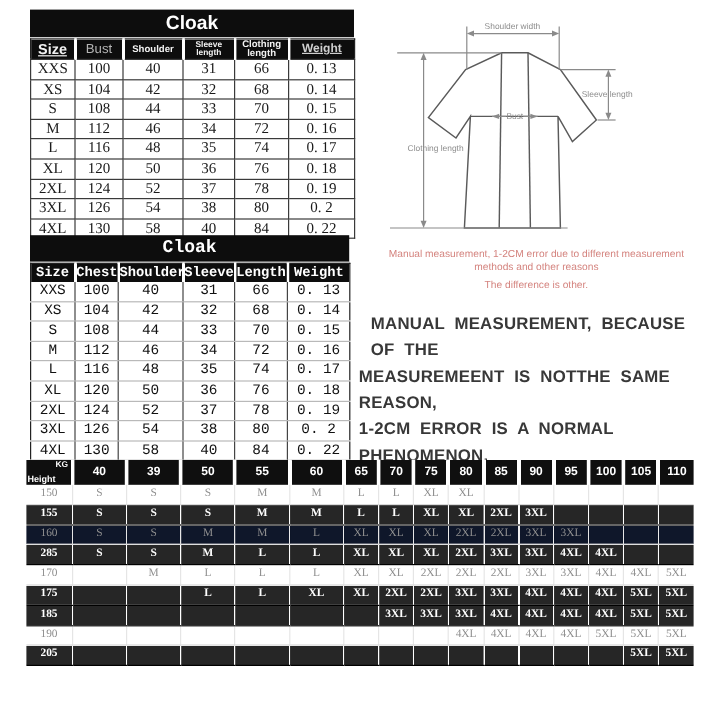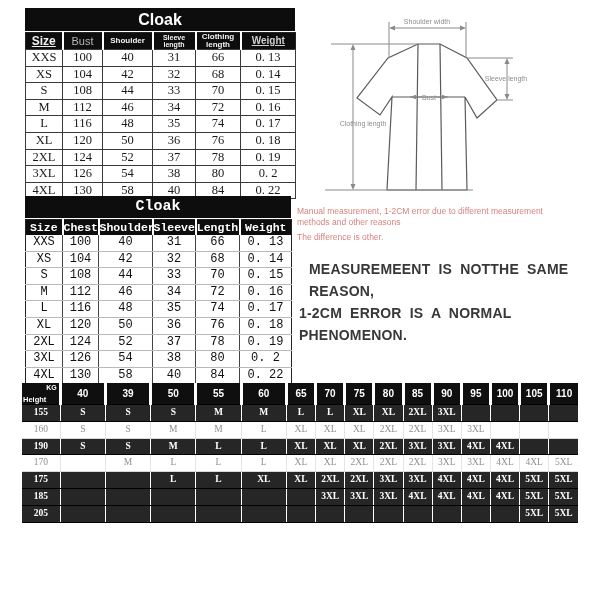--- a/index.html
+++ b/index.html
@@ -39,21 +39,21 @@
   .t2-wrap tbody td{font-size:12px;color:#111;text-align:center;height:15.6px;line-height:15.6px;
            border-right:1px solid #444;border-bottom:1px solid #b9b9b9;padding:0;}
   .t2-wrap tbody td:last-child{border-right:none;}
 
   
   .diagram{position:absolute;left:300px;top:0;width:300px;height:200px;}
   .diagram text{font-family:"Liberation Sans",sans-serif;font-size:7px;fill:#8d8d8d;}
 
   
   .notes-small{position:absolute;left:297px;top:206px;width:300px;
-           font-size:8.5px;line-height:10.5px;color:#d4837e;}
+           font-size:8.5px;line-height:10.5px;color:#d4837e;text-align:center;}
   .notes-small .gap{height:5px;}
   .notes-big{position:absolute;left:299px;top:258px;width:296px;
            font-size:14px;line-height:22px;color:#383838;font-weight:bold;
            letter-spacing:0.2px;word-spacing:4px;}
   .notes-big div:first-child{padding-left:10px;}
 
   
   .sc-wrap{position:absolute;left:22px;top:383px;width:556px;}
   .sc-wrap table{width:556px;}
   .sc-wrap thead th{background:#0f0f0f;color:#fff;font-size:10px;font-weight:bold;
@@ -310,20 +310,21 @@
     </table>
   </section>
 
   <div class="notes-small">
     <div>Manual measurement, 1-2CM error due to different measurement</div>
     <div>methods and other reasons</div>
     <div class="gap"></div>
     <div>The difference is other.</div>
   </div>
   <div class="notes-big">
+    <div>MANUAL MEASUREMENT, BECAUSE OF THE</div>
     <div>MEASUREMEENT IS NOTTHE SAME REASON,</div>
     <div>1-2CM ERROR IS A NORMAL PHENOMENON.</div>
   </div>
 
   <section class="sc-wrap">
     <table>
       <colgroup>
         <col style="width:38px">
         <col style="width:45px">
           <col style="width:45px">
@@ -358,20 +359,38 @@
             <th>80</th>
             <th>85</th>
             <th>90</th>
             <th>95</th>
             <th>100</th>
             <th>105</th>
             <th>110</th>
           </tr>
       </thead>
       <tbody id="sc-body">
+          <tr class="light">
+            <td>150</td>
+            <td>S</td>
+            <td>S</td>
+            <td>S</td>
+            <td>M</td>
+            <td>M</td>
+            <td>L</td>
+            <td>L</td>
+            <td>XL</td>
+            <td>XL</td>
+            <td></td>
+            <td></td>
+            <td></td>
+            <td></td>
+            <td></td>
+            <td></td>
+          </tr>
           <tr class="dark">
             <td>155</td>
             <td>S</td>
             <td>S</td>
             <td>S</td>
             <td>M</td>
             <td>M</td>
             <td>L</td>
             <td>L</td>
             <td>XL</td>
@@ -395,21 +414,21 @@
             <td>XL</td>
             <td>2XL</td>
             <td>2XL</td>
             <td>3XL</td>
             <td>3XL</td>
             <td></td>
             <td></td>
             <td></td>
           </tr>
           <tr class="dark">
-            <td>190</td>
+            <td>285</td>
             <td>S</td>
             <td>S</td>
             <td>M</td>
             <td>L</td>
             <td>L</td>
             <td>XL</td>
             <td>XL</td>
             <td>XL</td>
             <td>2XL</td>
             <td>3XL</td>
@@ -463,20 +482,38 @@
             <td></td>
             <td></td>
             <td></td>
             <td>3XL</td>
             <td>3XL</td>
             <td>3XL</td>
             <td>4XL</td>
             <td>4XL</td>
             <td>4XL</td>
             <td>4XL</td>
+            <td>5XL</td>
+            <td>5XL</td>
+          </tr>
+          <tr class="light">
+            <td>190</td>
+            <td></td>
+            <td></td>
+            <td></td>
+            <td></td>
+            <td></td>
+            <td></td>
+            <td></td>
+            <td></td>
+            <td>4XL</td>
+            <td>4XL</td>
+            <td>4XL</td>
+            <td>4XL</td>
+            <td>5XL</td>
             <td>5XL</td>
             <td>5XL</td>
           </tr>
           <tr class="dark">
             <td>205</td>
             <td></td>
             <td></td>
             <td></td>
             <td></td>
             <td></td>

